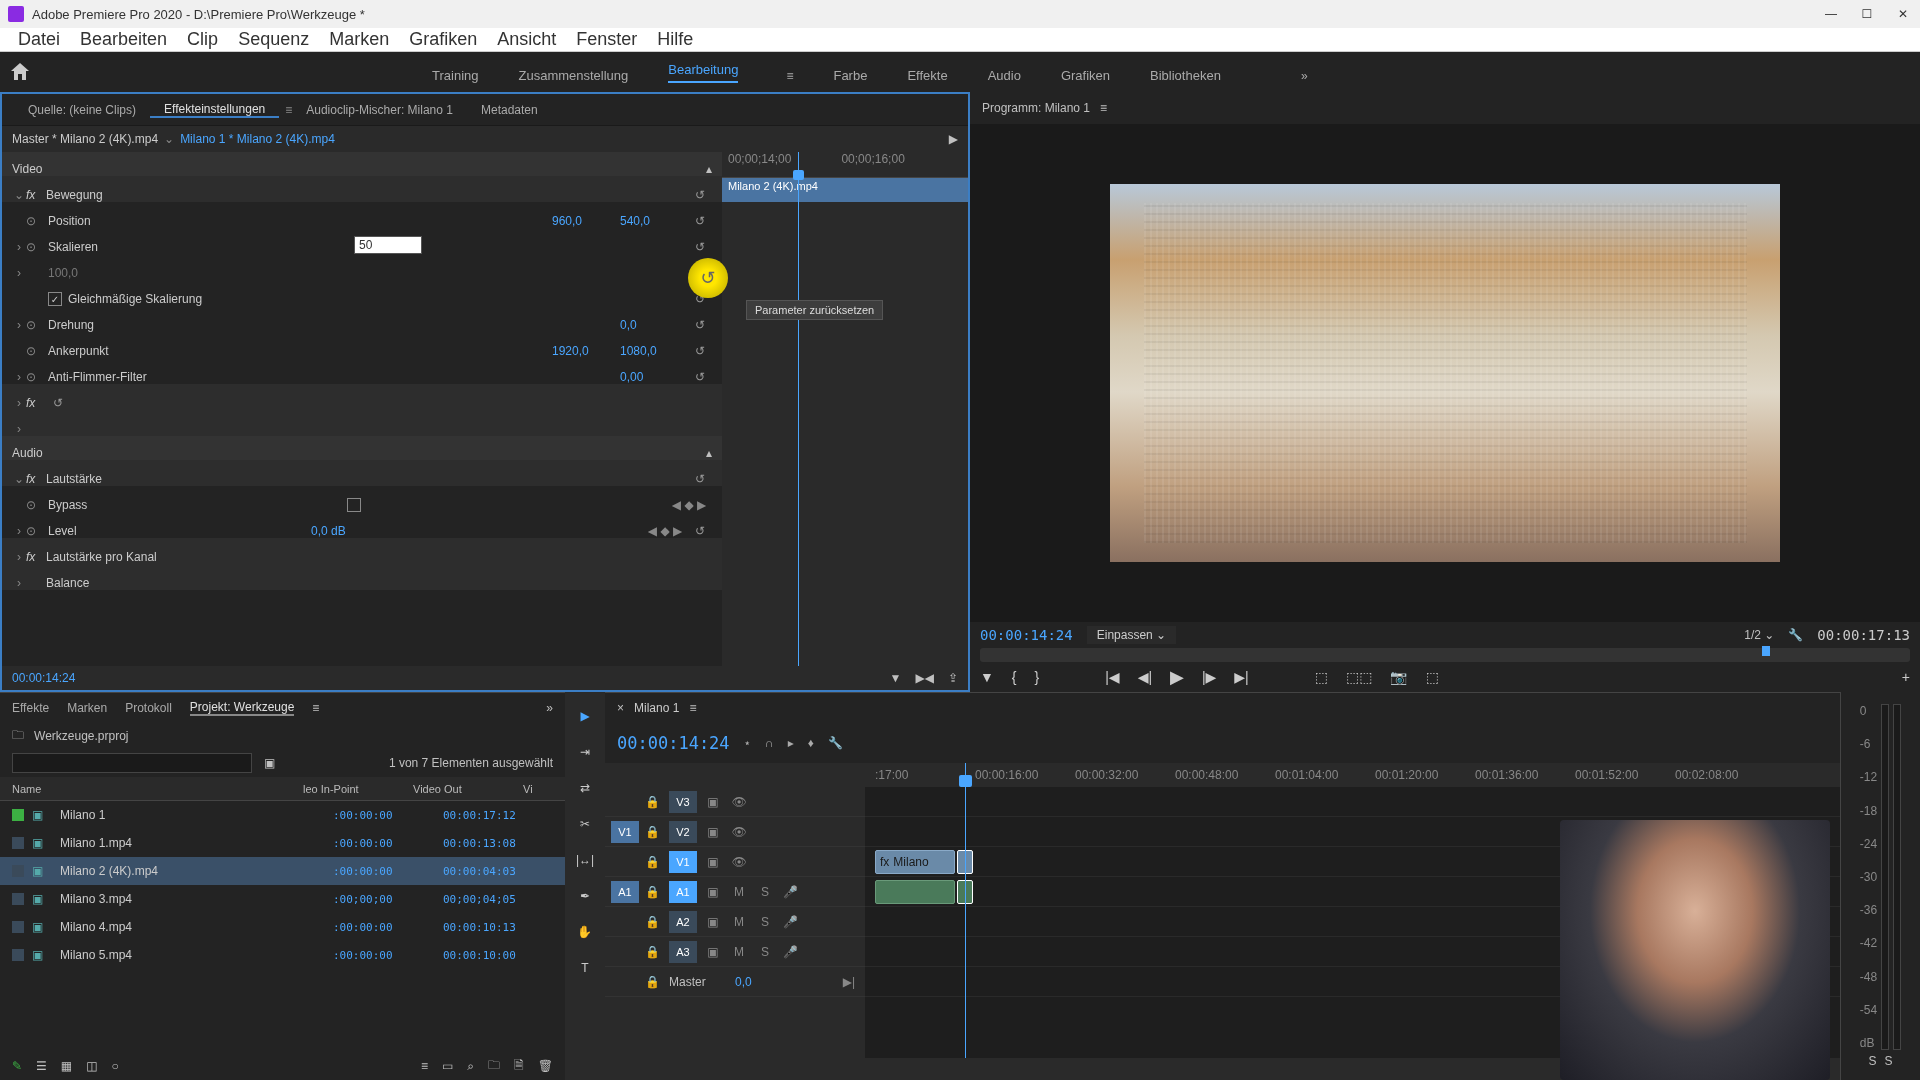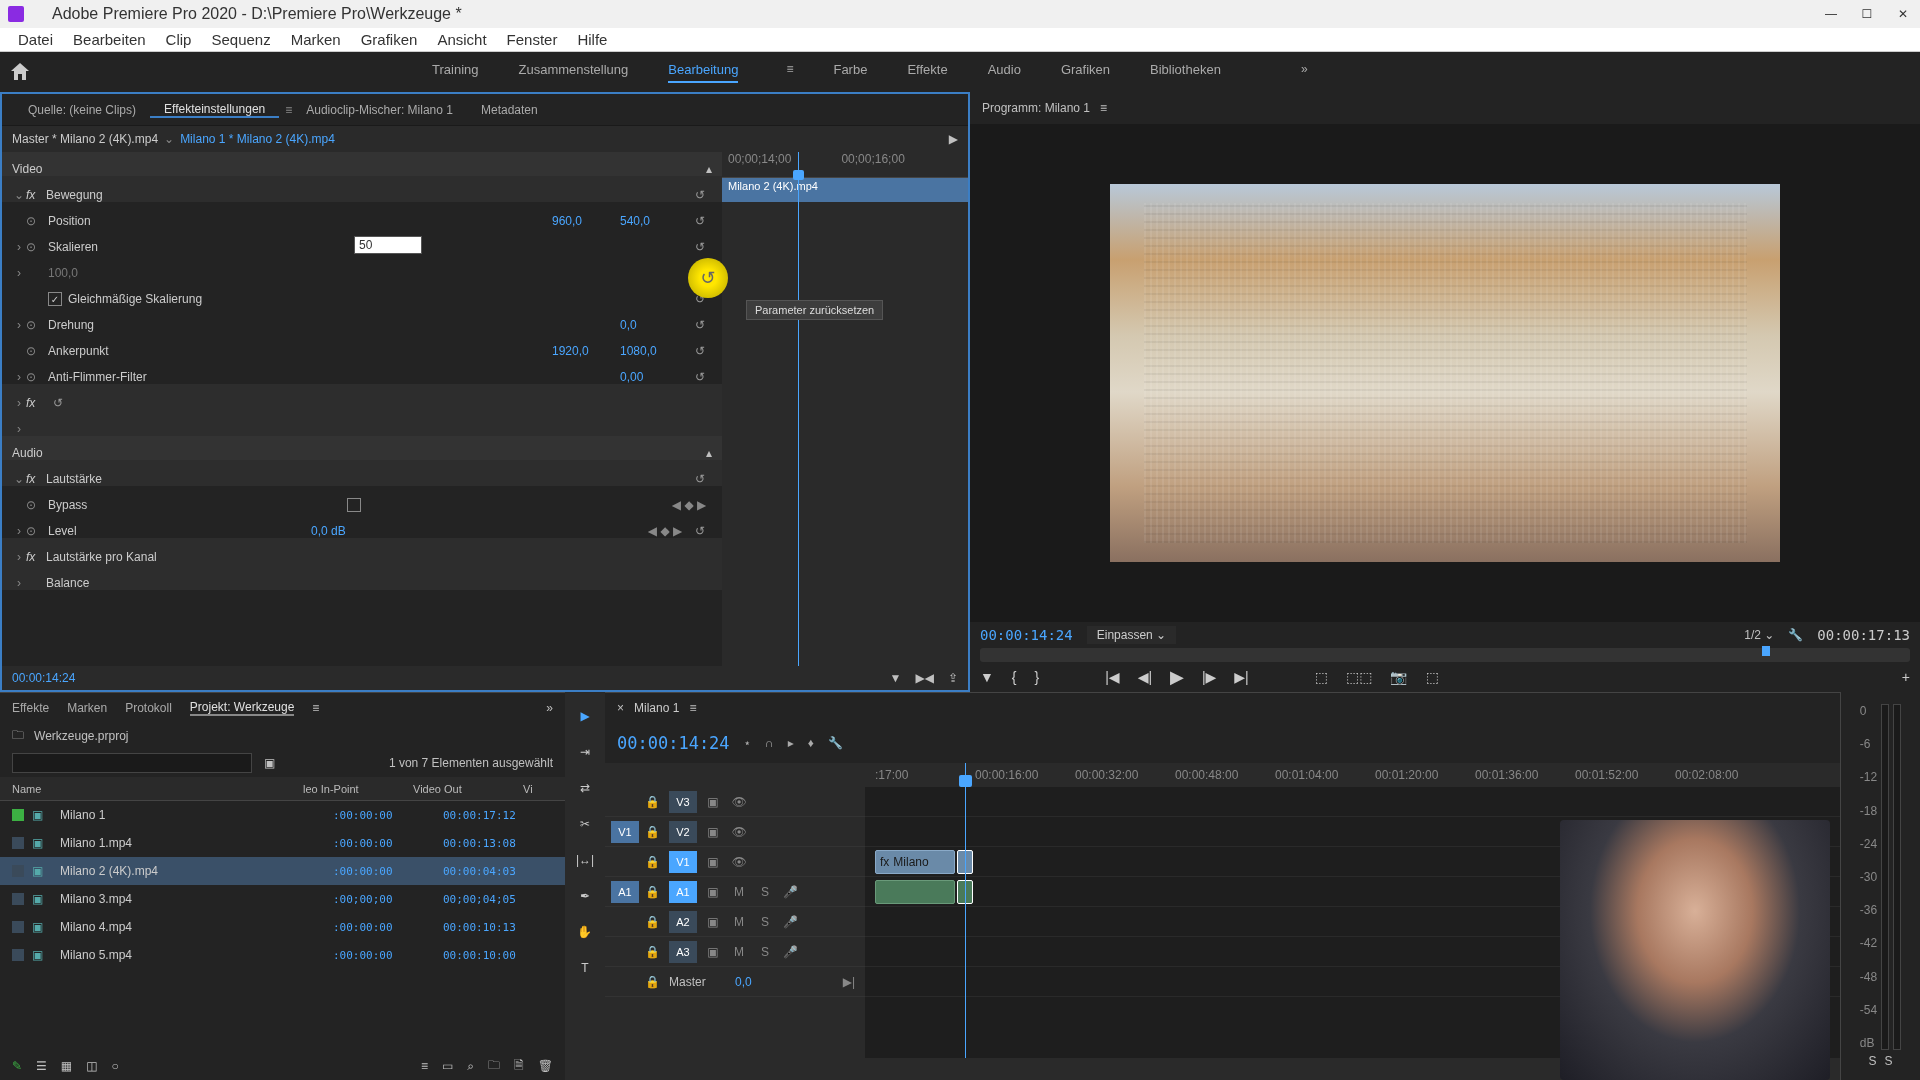--- a/index.html
+++ b/index.html
@@ -1,32 +1,32 @@
 <!DOCTYPE html>
 <html><head>
 <meta charset="utf-8">
 <style>
 * { margin: 0; padding: 0; box-sizing: border-box; font-family: 'Segoe UI', Arial, sans-serif; font-size: 12px; user-select: none; }
 body { background: #1e1e1e; color: #c0c0c0; width: 1920px; height: 1080px; overflow: hidden; position: relative; }
 
 
 .titlebar { height: 28px; background: #f0f0f0; color: #333; display: flex; align-items: center; padding: 0 8px; }
 .titlebar .app-icon { width: 16px; height: 16px; background: #8a2be2; margin-right: 8px; border-radius: 2px; }
-.titlebar .title { font-size: 16px; flex: 1; margin-left: 20px; }
+.titlebar .title { font-size: 13px; flex: 1; }
 .titlebar .win-controls { display: flex; gap: 18px; }
 .titlebar .win-btn { width: 18px; cursor: pointer; text-align: center; }
 
 
 .menubar { height: 24px; background: #fff; color: #333; display: flex; align-items: center; padding: 0 8px; gap: 0; border-bottom: 1px solid #ccc; }
-.menubar .menu-item { padding: 0 10px; cursor: pointer; font-size: 15px; }
+.menubar .menu-item { padding: 0 10px; cursor: pointer; font-size: 18px; }
 
 
 .workspace-bar { height: 40px; background: #232323; display: flex; align-items: center; padding: 0 8px; }
 .workspace-bar .home-icon { width: 24px; height: 24px; cursor: pointer; margin-right: 400px; }
-.workspace-tabs { display: flex; gap: 40px; align-items: flex-start; }
+.workspace-tabs { display: flex; gap: 40px; align-items: flex-end; }
 .workspace-tab { color: #aaa; cursor: pointer; font-size: 13px; }
 .workspace-tab.active { color: #4aa6ff; border-bottom: 2px solid #4aa6ff; padding-bottom: 4px; }
 .workspace-tab-icon { color: #aaa; margin-left: 8px; }
 .more-icon { color: #aaa; margin-left: 40px; cursor: pointer; }
 
 
 .main { display: flex; height: 600px; }
 
 
 .effect-panel { width: 970px; border: 2px solid #3b7ec5; background: #232323; display: flex; flex-direction: column; }

